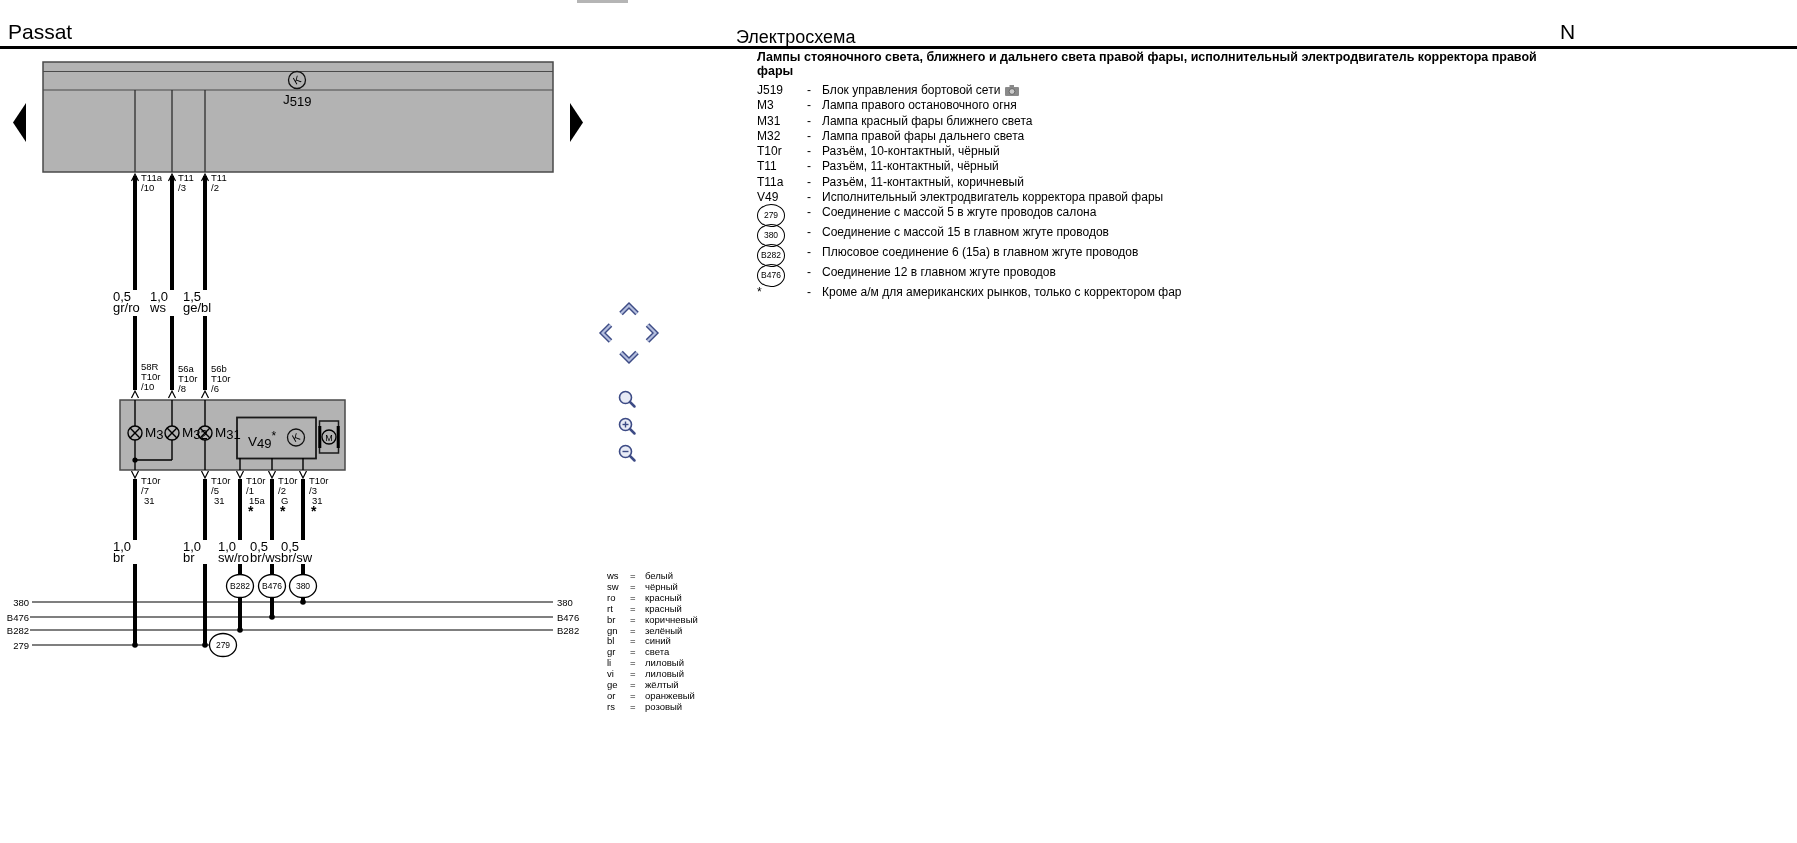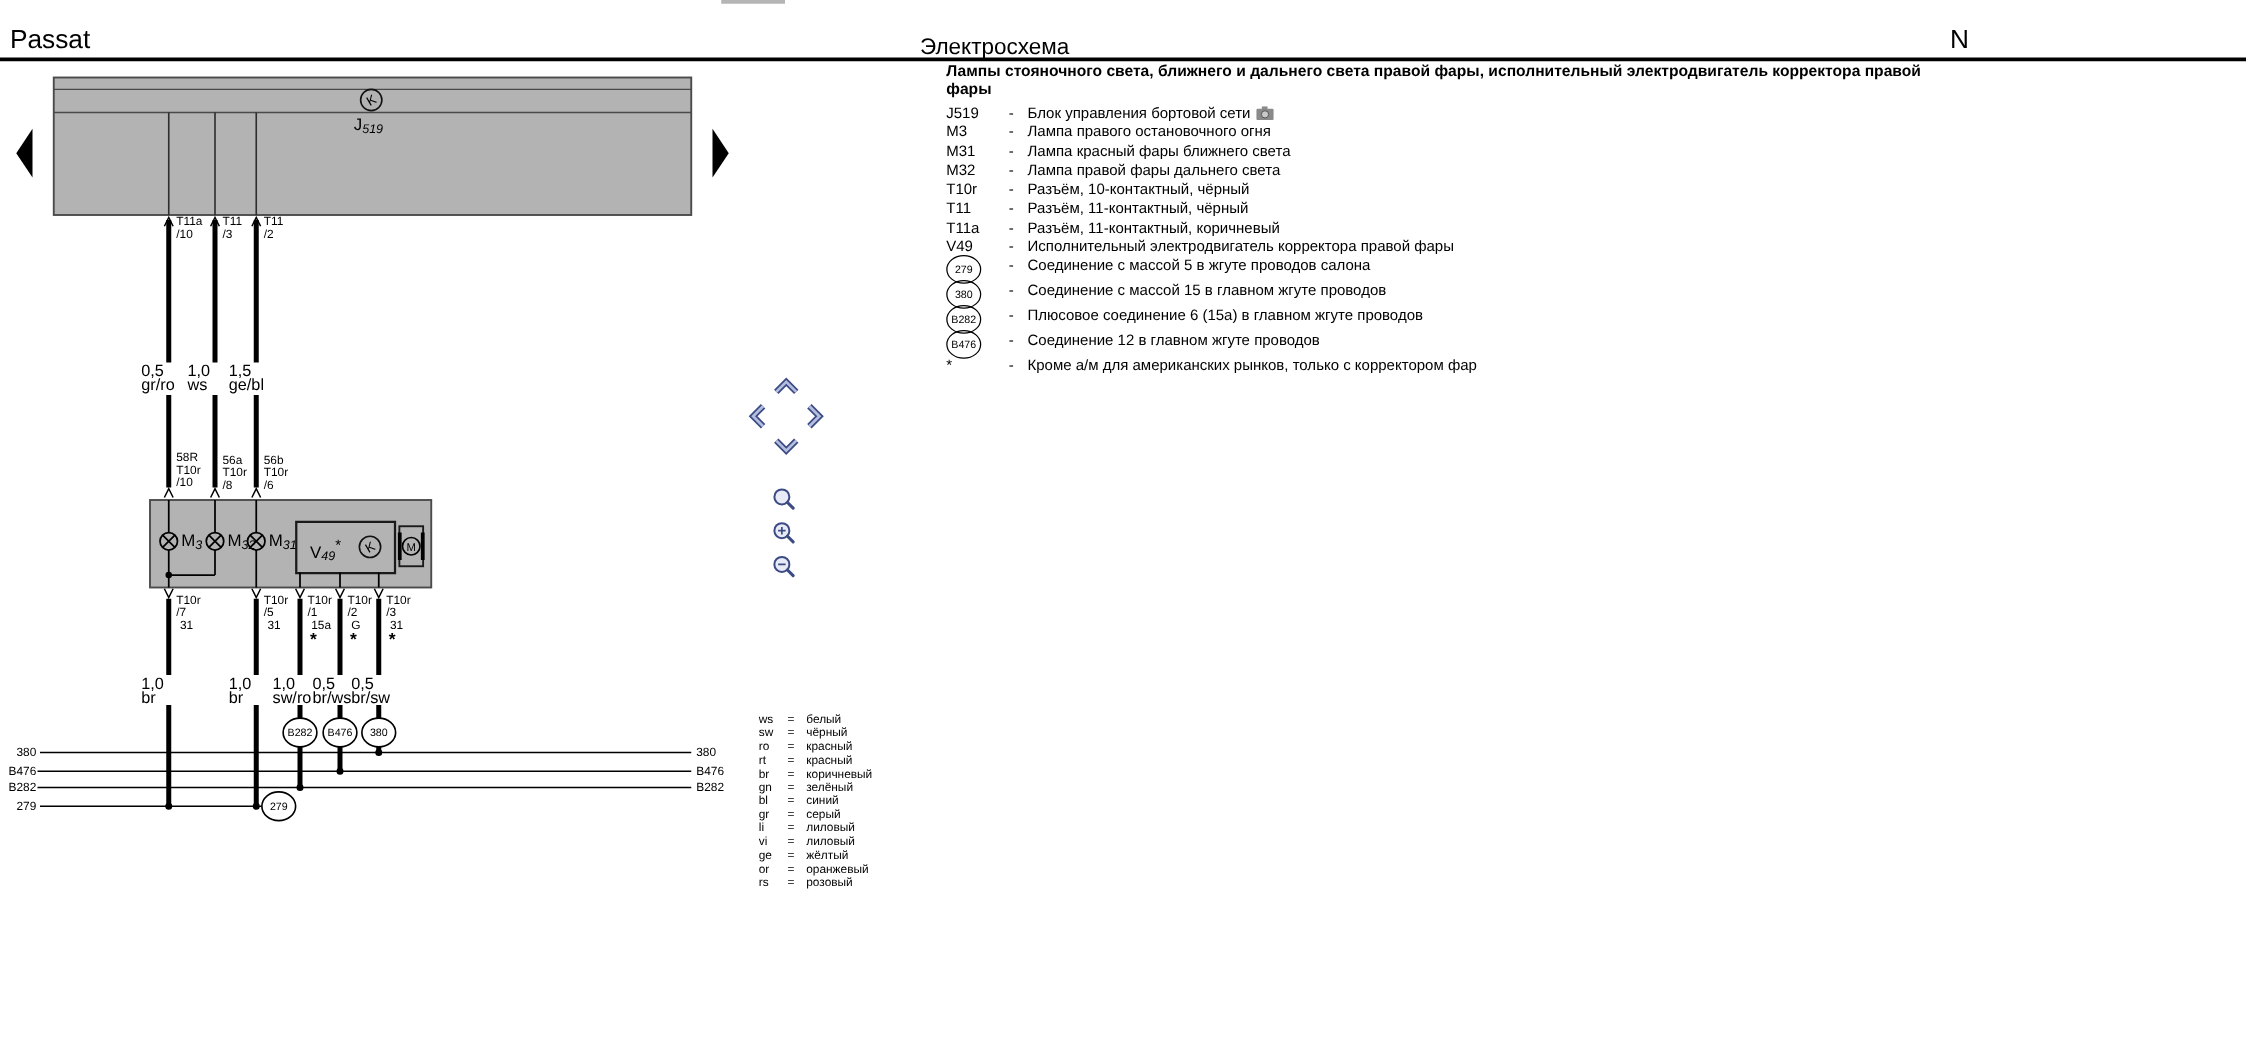--- a/index.html
+++ b/index.html
@@ -13,21 +13,21 @@
   .title-right{left:1560px;top:20px;font-size:21px;}
   .rule{left:0;top:46px;width:1797px;height:3px;background:#000;}
   
   .diagram-svg{left:0;top:0;width:700px;height:843px;}
   
   .pin-lbl{font-size:9.5px;line-height:10px;white-space:nowrap;}
   .pin-lbl .ind{padding-left:3px;}
   .pin-lbl .star{font-size:14px;font-weight:bold;line-height:10px;padding-left:2px;}
   .wire-lbl{width:44px;text-align:left;font-size:13px;line-height:10.5px;}
   .comp-lbl{font-size:13.5px;line-height:14px;white-space:nowrap;}
-  .comp-lbl .sub{font-size:10px;vertical-align:-2px;font-style:italic;}
+  .comp-lbl .sub{font-size:13px;vertical-align:-2px;}
   .comp-lbl .vstar{font-size:12px;vertical-align:6px;}
   .rail-lbl{width:28px;text-align:right;font-size:9.5px;line-height:11px;}
   .rail-lbl-r{left:557px;font-size:9.5px;line-height:11px;}
   
   .color-legend{left:607px;top:571px;font-size:9.5px;line-height:10.9px;}
   .cl-row{display:flex;}
   .cl-code{width:23px;}
   .cl-eq{width:15px;}
   
   .legend{left:757px;top:50px;width:800px;}
@@ -375,21 +375,21 @@
       <span>зелёный</span>
     </div>
   <div class="cl-row">
       <span class="cl-code">bl</span>
       <span class="cl-eq">=</span>
       <span>синий</span>
     </div>
   <div class="cl-row">
       <span class="cl-code">gr</span>
       <span class="cl-eq">=</span>
-      <span>серый</span>
+      <span>света</span>
     </div>
   <div class="cl-row">
       <span class="cl-code">li</span>
       <span class="cl-eq">=</span>
       <span>лиловый</span>
     </div>
   <div class="cl-row">
       <span class="cl-code">vi</span>
       <span class="cl-eq">=</span>
       <span>лиловый</span>

